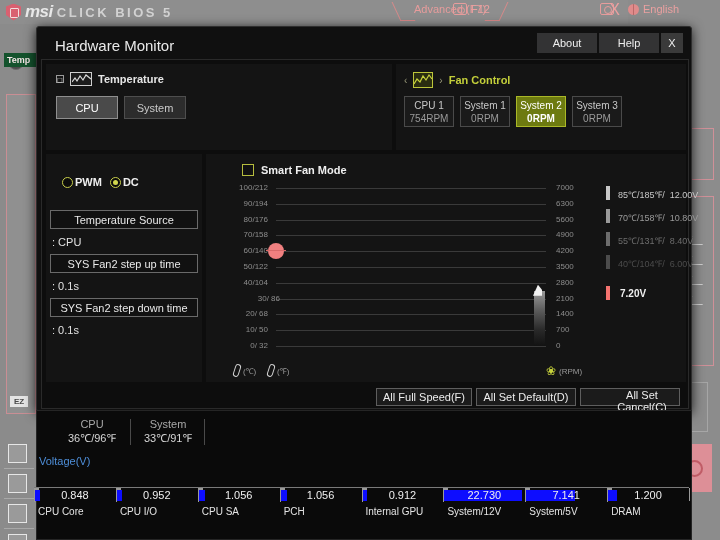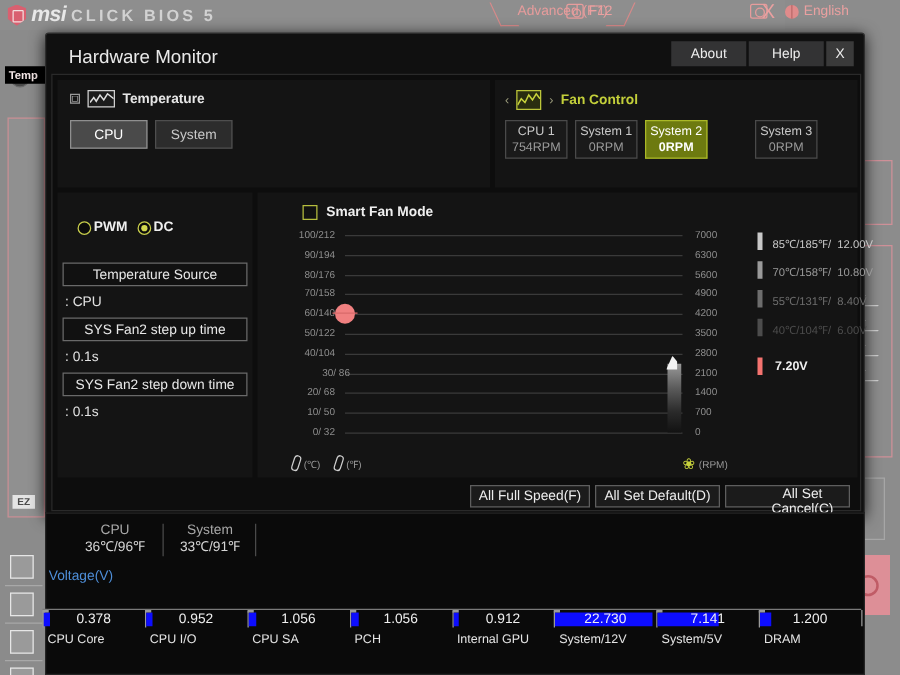--- a/index.html
+++ b/index.html
@@ -49,21 +49,21 @@
   .close-x { position: absolute; right: 8px; top: 1px; color: #eaa0a0; font-size: 16px; }
 
   .bg-left-rail { position: absolute; left: 0; top: 24px; width: 36px; height: 516px; background: #8b8b8b; }
   .rail-clock {
     position: absolute; left: 8px; top: 30px; width: 16px; height: 16px; border-radius: 50%;
     background: #4a4a4a; border: 1px solid #6a6a6a;
   }
   .rail-clock::after { content: ""; position: absolute; left: 7px; top: 3px; width: 1px; height: 5px; background: #d8d8d8; }
   .temp-chip {
     position: absolute; left: 4px; top: 53px; width: 42px; height: 14px;
-    background: #000000; color: #f3e6e6; font-size: 9px; font-weight: bold;
+    background: #14532d; color: #f3e6e6; font-size: 9px; font-weight: bold;
     padding-left: 3px; line-height: 14px; overflow: hidden;
   }
   .bg-panel {
     position: absolute; left: 6px; top: 70px; width: 30px; height: 320px;
     border: 1px solid #c98e94; background: #909090;
   }
   .rail-ico {
     position: absolute; left: 8px; width: 19px; height: 19px;
     border: 1.2px solid #e6e6e6; background: #9a9a9a;
   }
@@ -294,21 +294,21 @@
           <span class="rpm">754RPM</span>
         </button>
         <button class="fan-btn" style="position:absolute; left:64px; top:32px;">
           <span>System 1</span>
           <span class="rpm">0RPM</span>
         </button>
         <button class="fan-btn sel" style="position:absolute; left:120px; top:32px;">
           <span>System 2</span>
           <span class="rpm">0RPM</span>
         </button>
-        <button class="fan-btn" style="position:absolute; left:176px; top:32px;margin-left:32px;">
+        <button class="fan-btn" style="position:absolute; left:176px; top:32px;">
           <span>System 3</span>
           <span class="rpm">0RPM</span>
         </button>
         <div class="caret"></div>
       </div>
 
       <div class="tile" style="left:4px; top:94px; width:156px; height:228px; background:#141414;">
         <div class="radio-row" style="position:absolute; left:16px; top:22px;">
           <span class="radio"></span>
           <span class="radio-lbl">PWM</span>
@@ -428,21 +428,21 @@
     </div>
     <div class="st-div" style="left:167px; top:8px;"></div>
     <div class="volt-hd" style="left:2px;">Voltage(V)</div>
   </div>
 
   <div class="vrule"></div>
   <div class="vrow" id="volt-host">
       <div class="vitem" style="left: 0px; width: 81.875px;">
         <div class="vtrack" style="width: 81.875px;"></div>
         <div class="vfill" style="width: 4.6725px; background: rgb(13, 13, 255);"></div>
-        <div class="vval" style="left: 0px; width: 81.875px;">0.378</div>
+        <div class="vval" style="left: 0px; width: 81.875px;">0.848</div>
         <div style="position: absolute; left: 0px; top: 0px; width: 5px; height: 2px; background: rgb(154, 154, 154);"></div>
       </div>
       <div class="vitem" style="left: 81.875px; width: 81.875px;">
         <div class="vtrack" style="width: 81.875px;"></div>
         <div class="vfill" style="width: 5.45125px; background: rgb(13, 13, 255);"></div>
         <div class="vval" style="left: 0px; width: 81.875px;">0.952</div>
         <div style="position: absolute; left: 0px; top: 0px; width: 5px; height: 2px; background: rgb(154, 154, 154);"></div>
       </div>
       <div class="vitem" style="left: 163.75px; width: 81.875px;">
         <div class="vtrack" style="width: 81.875px;"></div>

